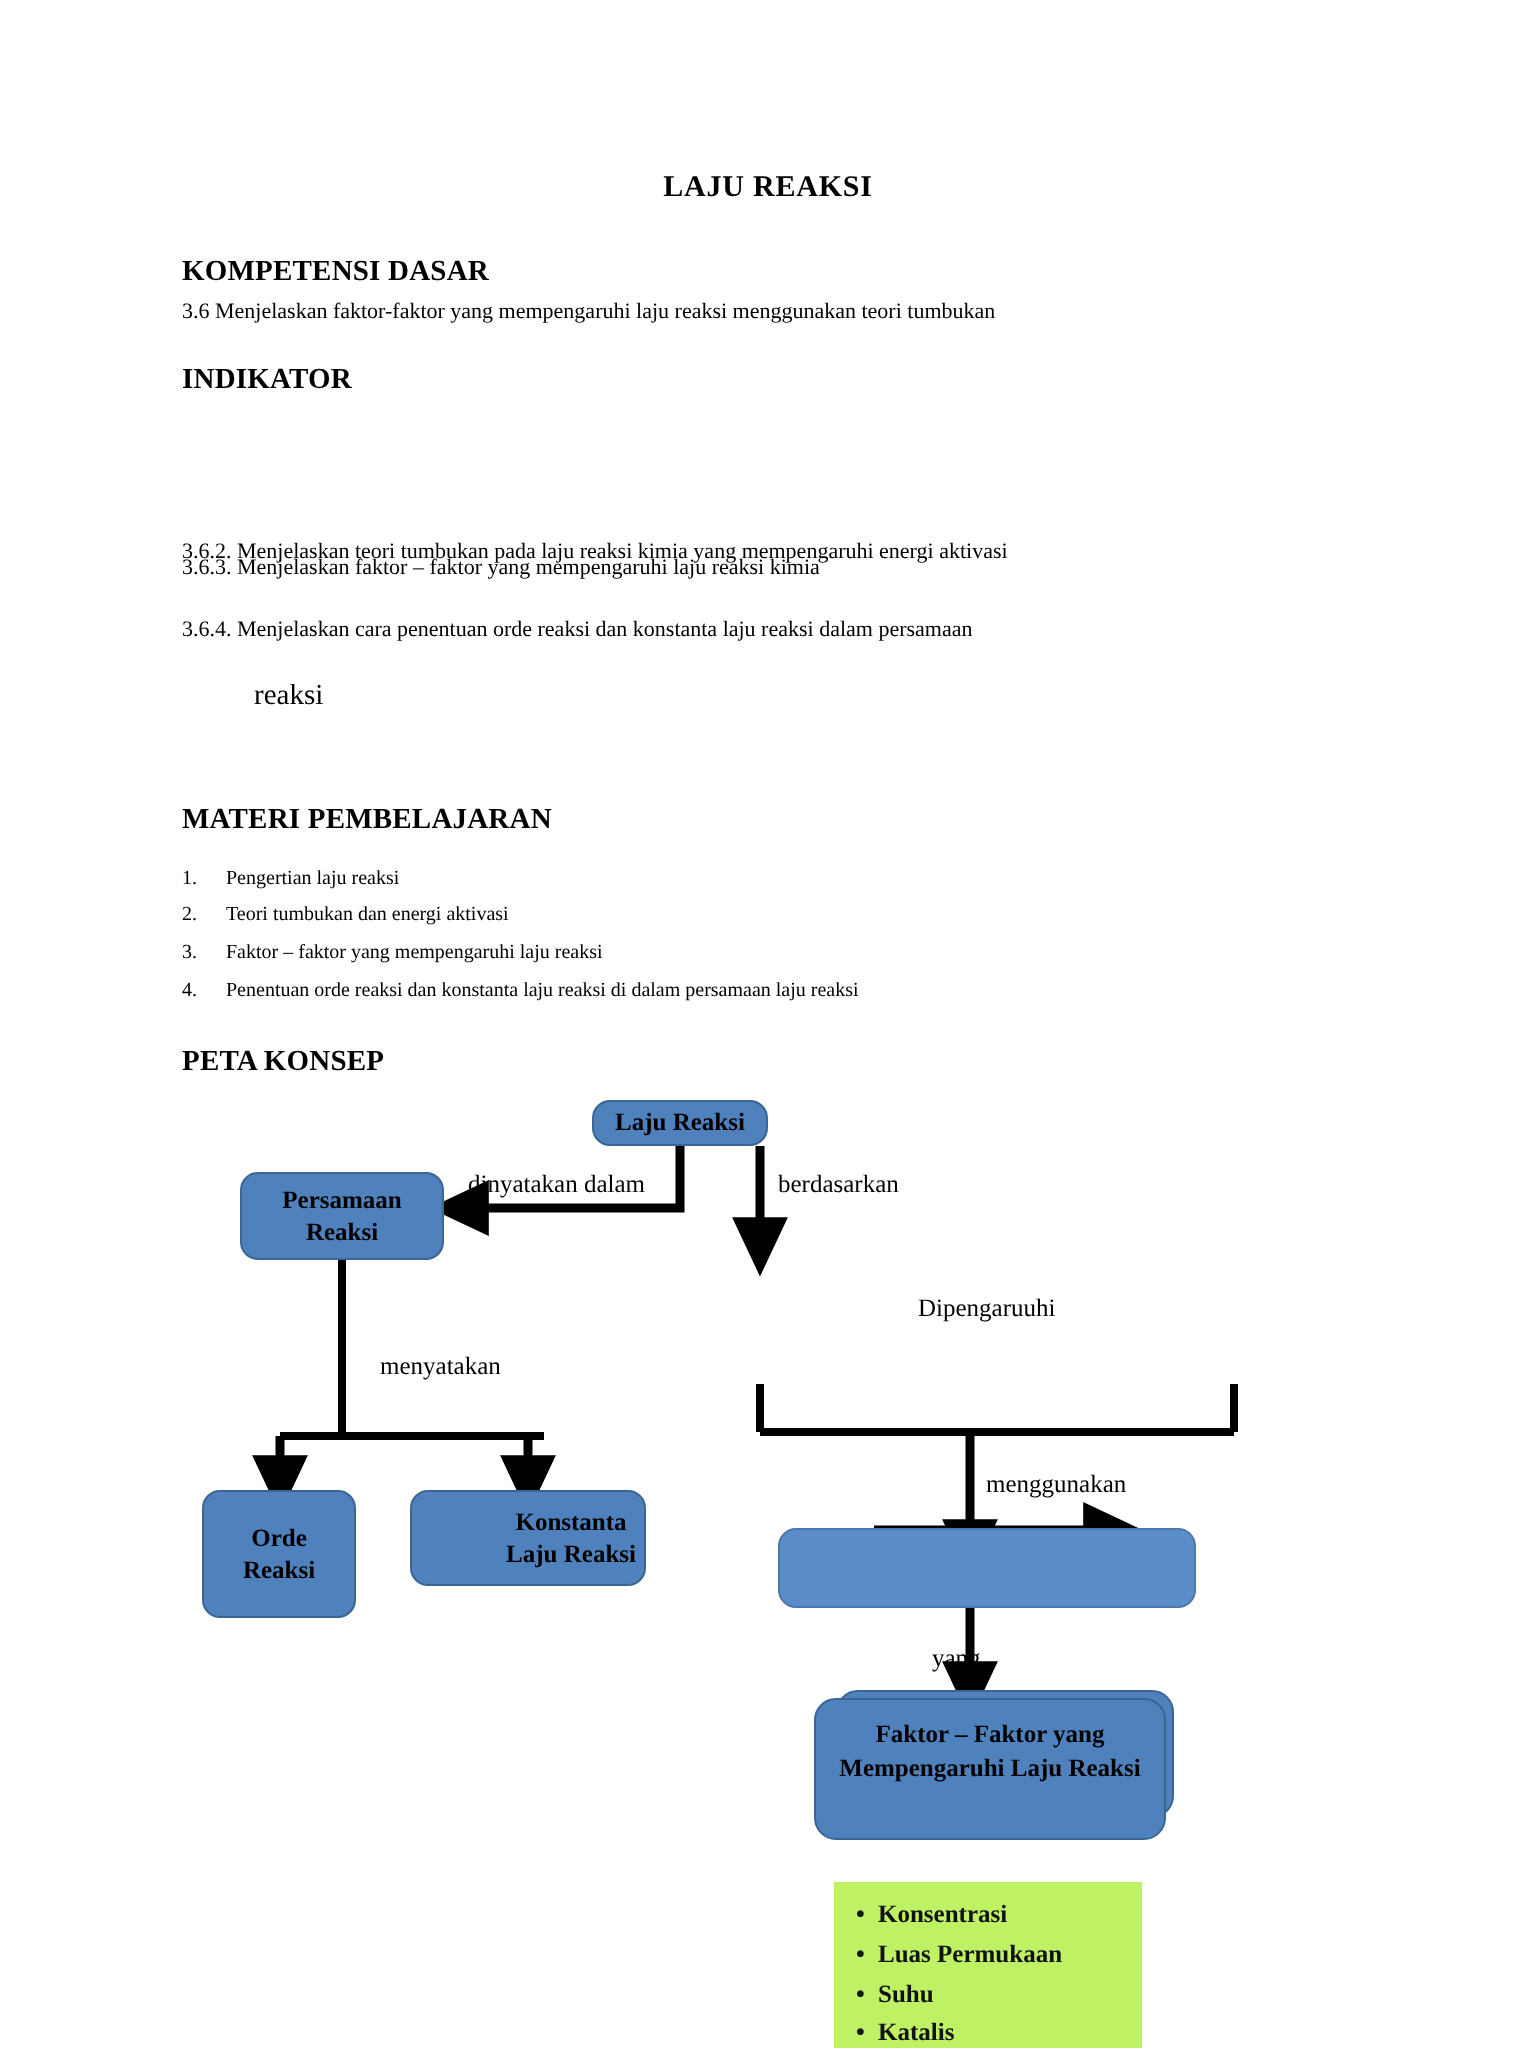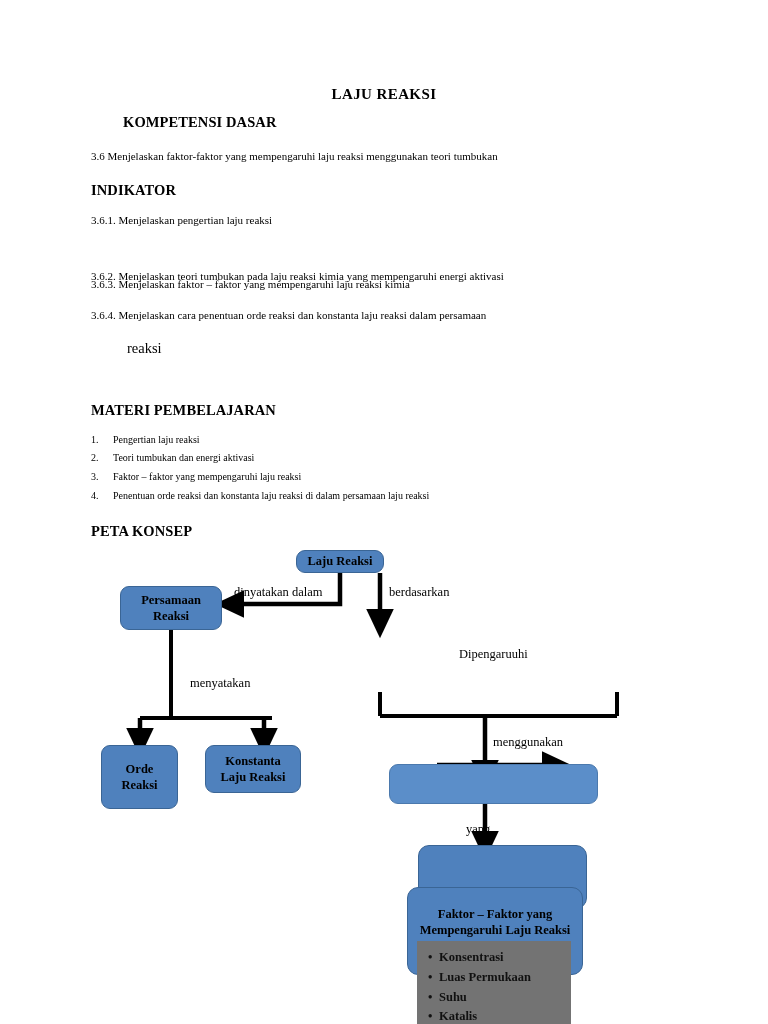--- a/index.html
+++ b/index.html
@@ -88,21 +88,21 @@
     padding: 2px 4px;
   }
   .node.empty { }
   .node.shadowbox {
     background: #5b8ec9;
     border-color: #4b79ad;
   }
   .bulletbox {
     position: absolute;
     box-sizing: border-box;
-    background: #737373;
+    background: #bef264;
     border: none;
     padding: 7px 0 6px 22px;
     font-weight: bold;
     font-size: 12.5px;
     line-height: 1.58;
     color: #111111;
   }
   .bulletbox .bi { white-space: nowrap; }
   .bulletbox .bi::before {
     content: "\2022";
@@ -127,27 +127,26 @@
     overflow: visible;
   }
 </style>
 </head>
 <body>
 
 <div class="page">
 
   <div class="doc-title">LAJU REAKSI</div>
 
-  <div class="hdr" style="top:114px;margin-left:32px;">KOMPETENSI DASAR</div>
+  <div class="hdr" style="top:128px;">KOMPETENSI DASAR</div>
 
   <div class="para" style="top:150px;">3.6 Menjelaskan faktor-faktor yang mempengaruhi laju reaksi menggunakan teori tumbukan</div>
 
   <div class="hdr" style="top:182px;">INDIKATOR</div>
 
-  <div class="para" style="top:214px;">3.6.1. Menjelaskan pengertian laju reaksi</div>
   <div class="para" style="top:246px;margin-top:24px;">3.6.2. Menjelaskan teori tumbukan pada laju reaksi kimia yang mempengaruhi energi aktivasi</div>
   <div class="para" style="top:278px;">3.6.3. Menjelaskan faktor – faktor yang mempengaruhi laju reaksi kimia</div>
   <div class="para" style="top:309px;">3.6.4. Menjelaskan cara penentuan orde reaksi dan konstanta  laju reaksi dalam persamaan</div>
   <div class="para-indent" style="top:340px;">reaksi</div>
 
   <div class="hdr" style="top:402px;">MATERI PEMBELAJARAN</div>
 
   <div class="listitem" style="top:434px;"><span class="num">1.</span><span>Pengertian laju reaksi</span></div>
   <div class="listitem" style="top:452px;"><span class="num">2.</span><span>Teori tumbukan dan energi aktivasi</span></div>
   <div class="listitem" style="top:471px;"><span class="num">3.</span><span>Faktor – faktor yang mempengaruhi laju reaksi</span></div>
@@ -192,31 +191,31 @@
 Reaksi</span>
     </div>
 
 
 
     <div class="node" style="left:101px; top:745px; width:77px; height:64px; white-space:pre-line;">
       <span>Orde
 Reaksi</span>
     </div>
 
-    <div class="node" style="left:205px; top:745px; width:96px; height:48px; white-space:pre-line;">
+    <div class="node" style="left:205px; top:745px; width:118px; height:48px; white-space:pre-line;justify-content:flex-end;">
       <span>Konstanta
 Laju Reaksi</span>
     </div>
 
     <div class="node shadowbox empty" style="left:389px; top:764px; width:209px; height:40px;">
       <span></span>
     </div>
 
     <div class="node" style="left:418px; top:845px; width:169px; height:64px; border-radius:11px;"></div>
-    <div class="node" style="left:407px; top:887px; width:176px; height:88px; white-space:pre-line; border-radius:11px;">
+    <div class="node" style="left:407px; top:849px; width:176px; height:71px; white-space:pre-line; border-radius:11px;">
       <span style="position:relative; top:-9px;">Faktor – Faktor yang
 Mempengaruhi Laju Reaksi</span>
     </div>
 
     <div class="bulletbox" style="left:417px; top:941px; width:154px; height:83px;">
       <div class="bi">Konsentrasi</div>
       <div class="bi">Luas Permukaan</div>
       <div class="bi">Suhu</div>
       <div class="bi">Katalis</div>
     </div>

